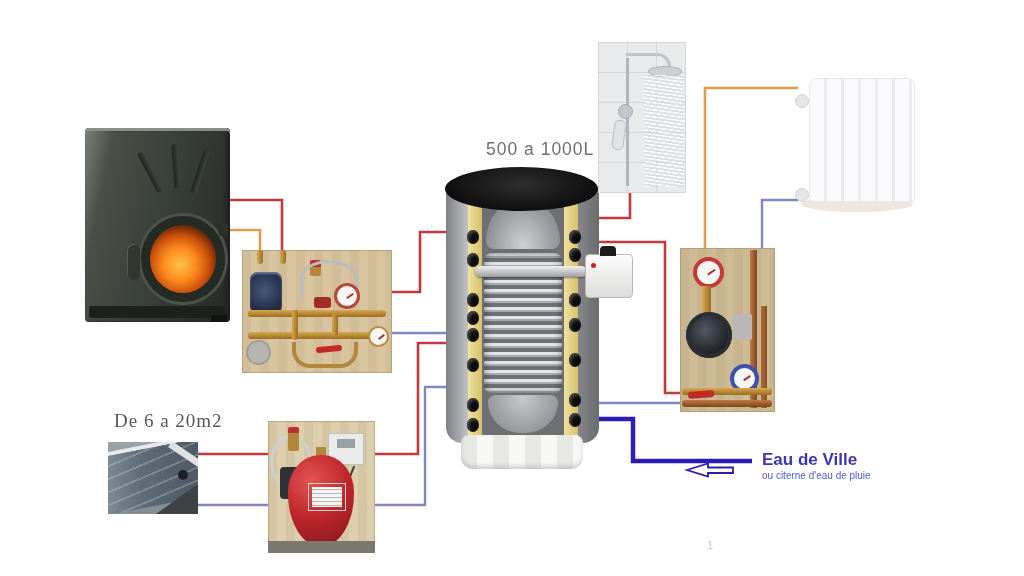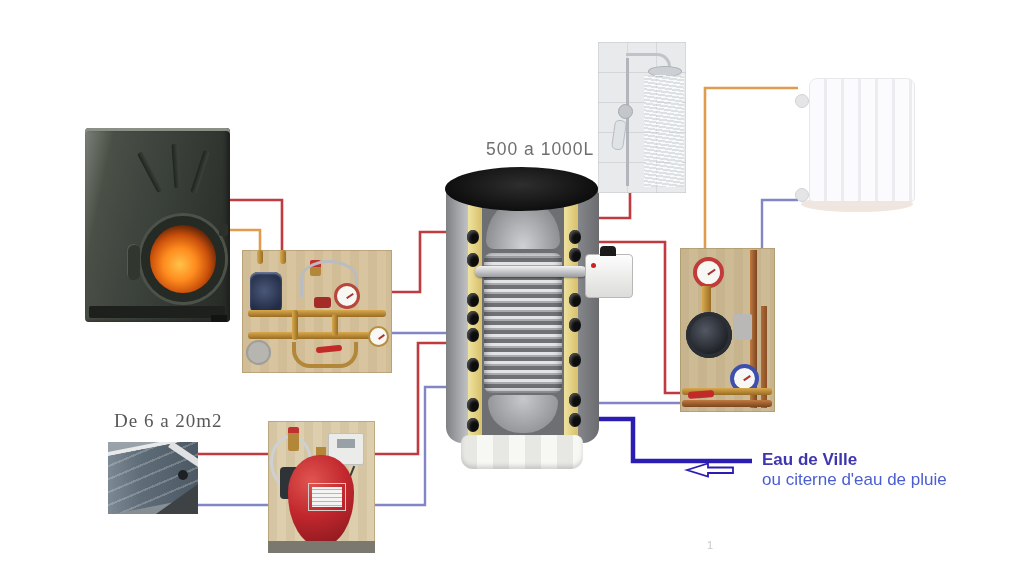--- a/index.html
+++ b/index.html
@@ -6,21 +6,21 @@
   #canvas{position:relative;width:1024px;height:576px;background:#ffffff;overflow:hidden;
           font-family:"Liberation Sans",sans-serif;}
   svg.lines{position:absolute;left:0;top:0;z-index:1;}
   .comp{position:absolute;z-index:2;}
   .lbl{position:absolute;z-index:3;white-space:nowrap;}
 
   
   .lbl-tank{left:486px;top:139px;font-size:17.5px;letter-spacing:1px;color:#6f6f6f;}
   .lbl-solar{left:114px;top:410px;font-size:19px;letter-spacing:1px;color:#585858;font-family:Liberation Serif, serif;}
   .lbl-eau{left:762px;top:450px;font-size:17px;font-weight:700;color:#3d36b0;}
-  .lbl-eau2{left:762px;top:470px;font-size:17px;font-weight:500;color:#4a5ed2;}
+  .lbl-eau2{left:762px;top:470px;font-size:10px;font-weight:500;color:#4a5ed2;}
   .lbl-page{left:707px;top:539px;font-size:11px;color:#c8c8c8;}
 
   
   .stove{left:85px;top:128px;width:145px;height:194px;border-radius:4px;
     background:linear-gradient(102deg,#7c8279 0%,#4a5046 16%,#3c423c 45%,#303530 75%,#262a25 100%);
     box-shadow:inset 0 3px 0 #8b9087, inset -3px 0 4px #1c1f1b;}
   .stove .vent{position:absolute;width:6px;height:44px;background:linear-gradient(90deg,#1f231e,#3d443c);border-radius:2px;}
   .v1{left:62px;top:22px;transform:rotate(-28deg);}
   .v2{left:88px;top:16px;transform:rotate(-4deg);width:9px;}
   .v3{left:112px;top:22px;transform:rotate(18deg);}

